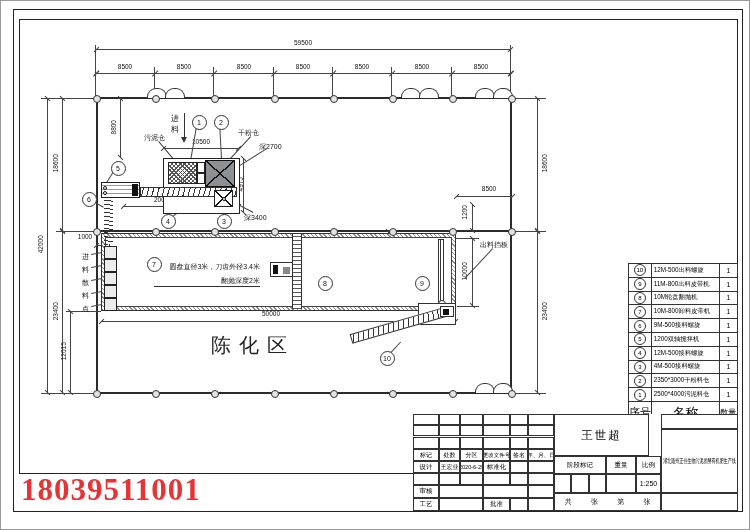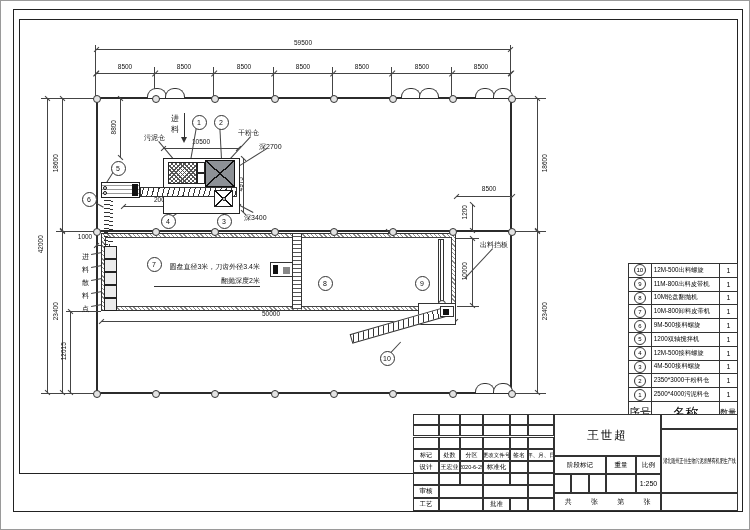--- a/index.html
+++ b/index.html
@@ -42,20 +42,21 @@
 </style>
 </head>
 <body>
 
 <div id="sheet">
 
   <div class="abs frame" style="left:12px;top:8px;width:730px;height:503px;"></div>
   <div class="abs frame" style="left:18px;top:18px;width:719px;height:455px;"></div>
 
 
+  <div class="abs red" style="left:20px;top:471px;font-size:31px;letter-spacing:1px;z-index:8;">18039511001</div>
 
   <div class="abs wall" style="left:95px;top:96px;width:415px;height:1.5px;"></div>
   <div class="abs wall" style="left:95px;top:229px;width:415px;height:1.5px;"></div>
   <div class="abs wall" style="left:95px;top:391px;width:415px;height:1.5px;"></div>
   <div class="abs wall" style="left:95px;top:96px;width:1.5px;height:296px;"></div>
   <div class="abs wall" style="left:509px;top:96px;width:1.5px;height:296px;"></div>
 
   <div class="abs" style="left:100px;top:232px;width:355px;height:78px;border:1px solid #333;
               background:repeating-linear-gradient(45deg,#8a8a8a 0 1px,#fff 1px 3px);z-index:2;"></div>
   <div class="abs" style="left:104px;top:236px;width:347px;height:70px;border:1px solid #444;background:#fff;z-index:2;"></div>
@@ -106,20 +107,21 @@
 
   <div class="t" style="left:170px;top:112px;width:9px;font-size:8px;white-space:normal;word-break:break-all;line-height:11px;z-index:6;">进料</div>
   <div class="t" style="left:143px;top:133px;z-index:6;">污泥仓</div>
   <div class="t" style="left:237px;top:128px;z-index:6;">干粉仓</div>
   <div class="t" style="left:258px;top:142px;z-index:6;">深2700</div>
   <div class="t" style="left:243px;top:213px;z-index:6;">深3400</div>
   <div class="t" style="left:479px;top:240px;z-index:6;">出料挡板</div>
   <div class="t" style="left:153px;top:262px;width:106px;text-align:right;z-index:6;">圆盘直径3米，刀齿外径3.4米</div>
   <div class="t" style="left:153px;top:276px;width:106px;text-align:right;border-bottom:1px solid #333;padding-bottom:2px;z-index:6;">翻抛深度2米</div>
   <div class="t" style="left:81px;top:249px;width:8px;white-space:normal;word-break:break-all;line-height:13px;z-index:6;">进料散料点</div>
+  <div class="t" style="left:210px;top:334px;font-size:20px;letter-spacing:8px;color:#222;z-index:6;">陈化区</div>
 
   <div id="bom">
     <div id="bom-body">
         <div class="bomrow">
           <div class="bno">
             <span class="bcirc">10</span>
           </div>
           <div class="bname">12M-500出料螺旋</div>
           <div class="bqty">1</div>
         </div>
@@ -214,21 +216,21 @@
     <div class="tc" style="left:26px;top:71px;width:44px;height:13px;"></div>
     <div class="tc" style="left:70px;top:71px;width:45px;height:13px;"></div>
     <div class="tc" style="left:115px;top:71px;width:26px;height:13px;"></div>
 
     <div class="tc" style="left:0;top:84px;width:26px;height:13px;font-size:6.5px;">工艺</div>
     <div class="tc" style="left:26px;top:84px;width:44px;height:13px;"></div>
     <div class="tc" style="left:70px;top:84px;width:27px;height:13px;font-size:6.5px;">批准</div>
     <div class="tc" style="left:97px;top:84px;width:18px;height:13px;"></div>
     <div class="tc" style="left:115px;top:84px;width:26px;height:13px;"></div>
 
-    <div class="tc" style="left:141px;top:0;width:107px;height:42px;font-size:11.5px;letter-spacing:2px;">王世超</div>
+    <div class="tc" style="left:141px;top:0;width:95px;height:42px;font-size:11.5px;letter-spacing:2px;">王世超</div>
     <div class="tc" style="left:141px;top:42px;width:52px;height:18px;font-size:6.5px;">阶段标记</div>
     <div class="tc" style="left:193px;top:42px;width:30px;height:18px;font-size:6.5px;">重量</div>
     <div class="tc" style="left:223px;top:42px;width:25px;height:18px;font-size:6.5px;">比例</div>
     <div class="tc" style="left:141px;top:60px;width:17px;height:19px;"></div>
     <div class="tc" style="left:158px;top:60px;width:18px;height:19px;"></div>
     <div class="tc" style="left:176px;top:60px;width:17px;height:19px;"></div>
     <div class="tc" style="left:193px;top:60px;width:30px;height:19px;"></div>
     <div class="tc" style="left:223px;top:60px;width:25px;height:19px;font-size:7px;">1:250</div>
     <div class="tc" style="left:141px;top:79px;width:107px;height:18px;justify-content:space-around;font-size:7px;">
       <span>共</span>

